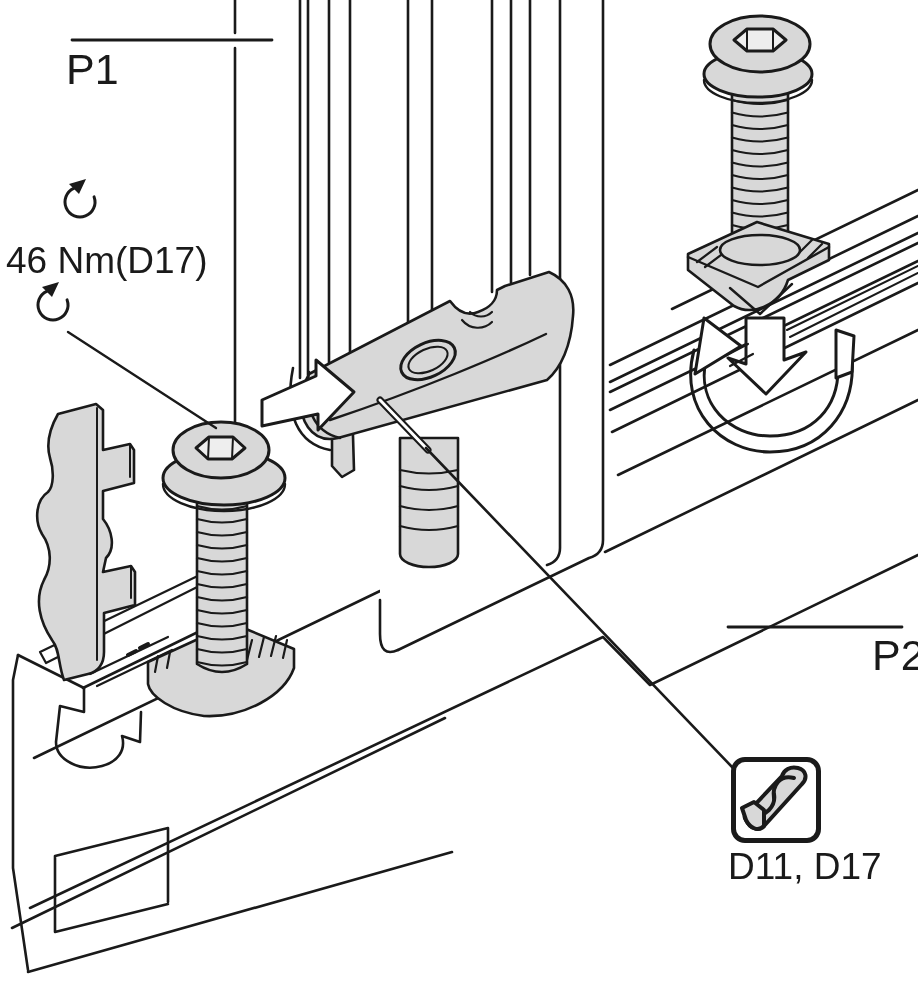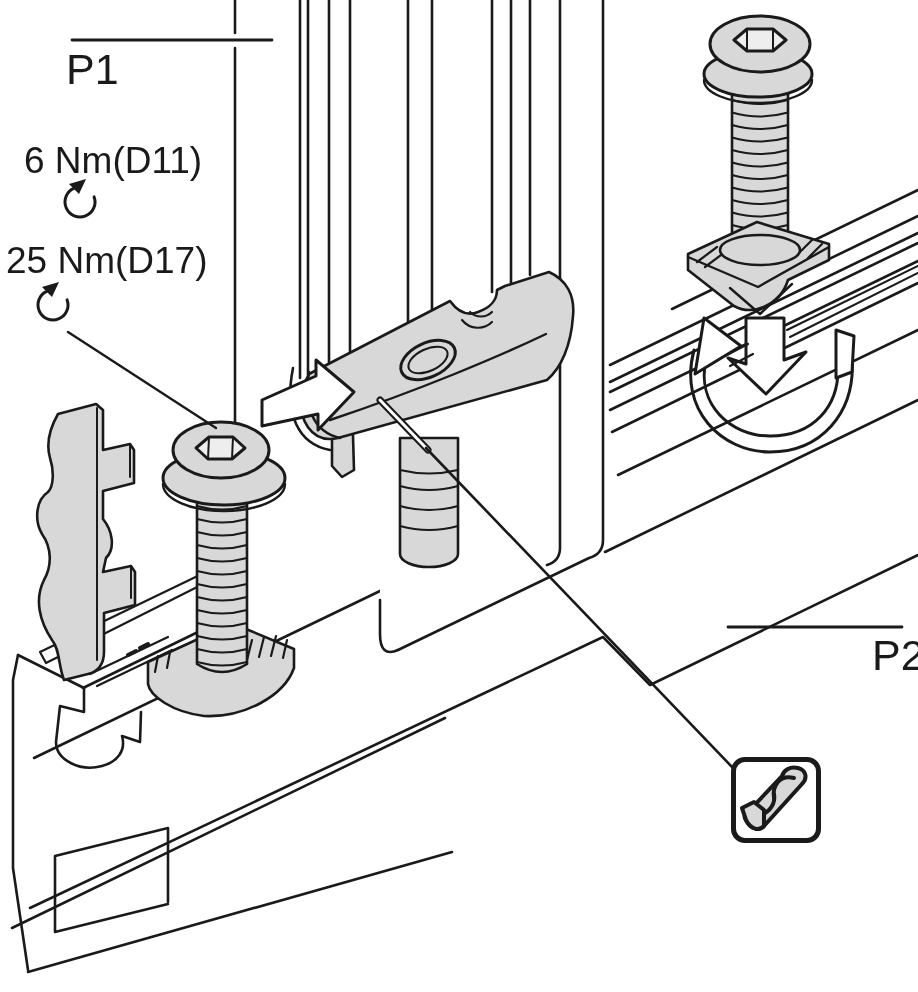--- a/index.html
+++ b/index.html
@@ -176,29 +176,29 @@
       <path fill="#1a1a1a" stroke="none" d="M86,179 L69,184 L79,194 Z"></path>
     </g>
     <g stroke-width="3">
       <path d="M67.1,299.9 A15,15 0 1 1 46.7,291.4"></path>
       <path fill="#1a1a1a" stroke="none" d="M59,282 L42,287 L52,297 Z"></path>
     </g>
   </svg>
 
   <div class="lbl lbl-big p1">P1</div>
 
-  <div class="lbl lbl-torque t-small">6 Nm(D11)</div>
-
-  <div class="lbl lbl-torque t-large">25 Nm(D17)</div>
+
+  <div class="lbl lbl-torque t-large">46 Nm(D17)</div>
 
   <div class="lbl lbl-big p2">P2</div>
 
   <div class="tool-box">
     <svg width="80" height="76" viewBox="0 0 80 76" fill="none" stroke="#1a1a1a" stroke-width="4" stroke-linejoin="round" stroke-linecap="round">
       <path fill="#d8d8d8" d="M10,58 C14,66 22,70 28,64 L66,22 C72,16 70,8 62,6 C54,4 48,8 46,14 L12,50 C8,54 8,56 10,58 Z"></path>
       <path d="M16,52 C30,56 40,44 38,32"></path>
       <path d="M58,16 C44,12 36,24 38,36"></path>
       <path fill="#d8d8d8" d="M10,58 L6,46 L18,40 L28,48 L28,64 C22,70 14,66 10,58 Z"></path>
     </svg>
   </div>
 
+  <div class="lbl lbl-torque tool-caption">D11, D17</div>
 
 </div>
 
 </body></html>

